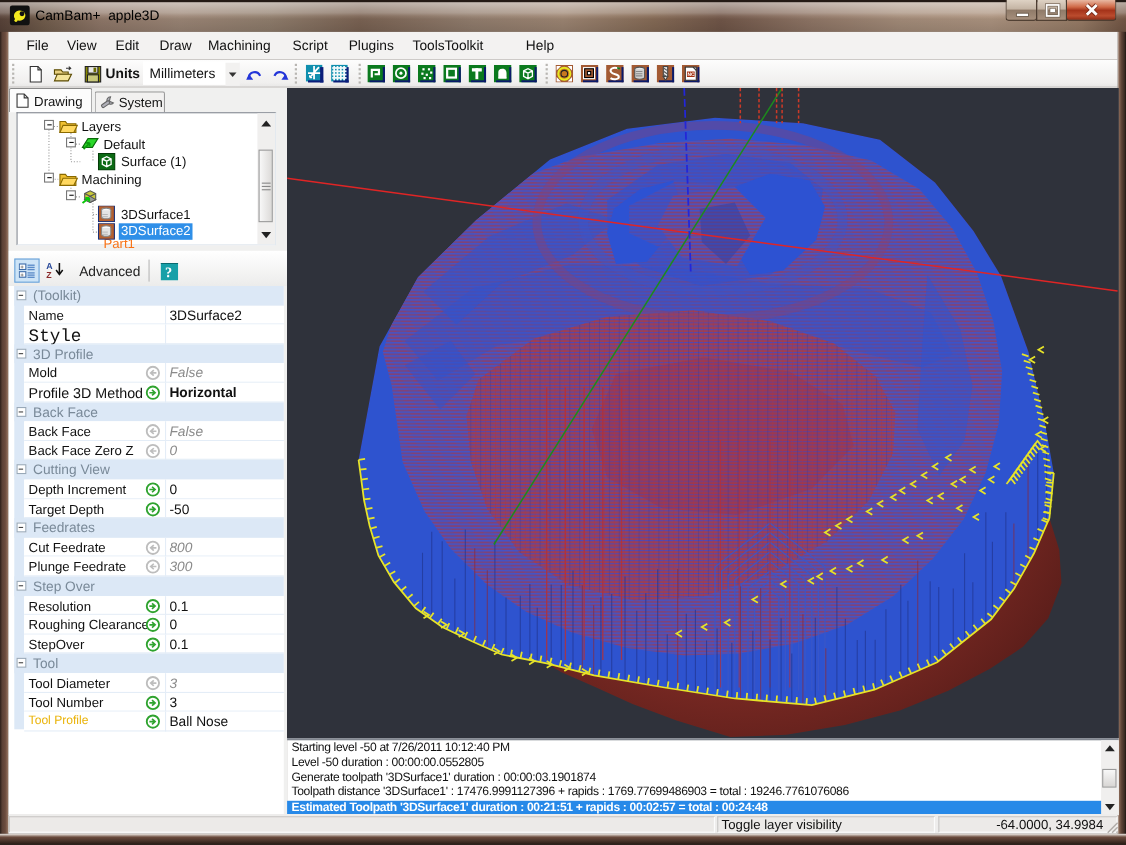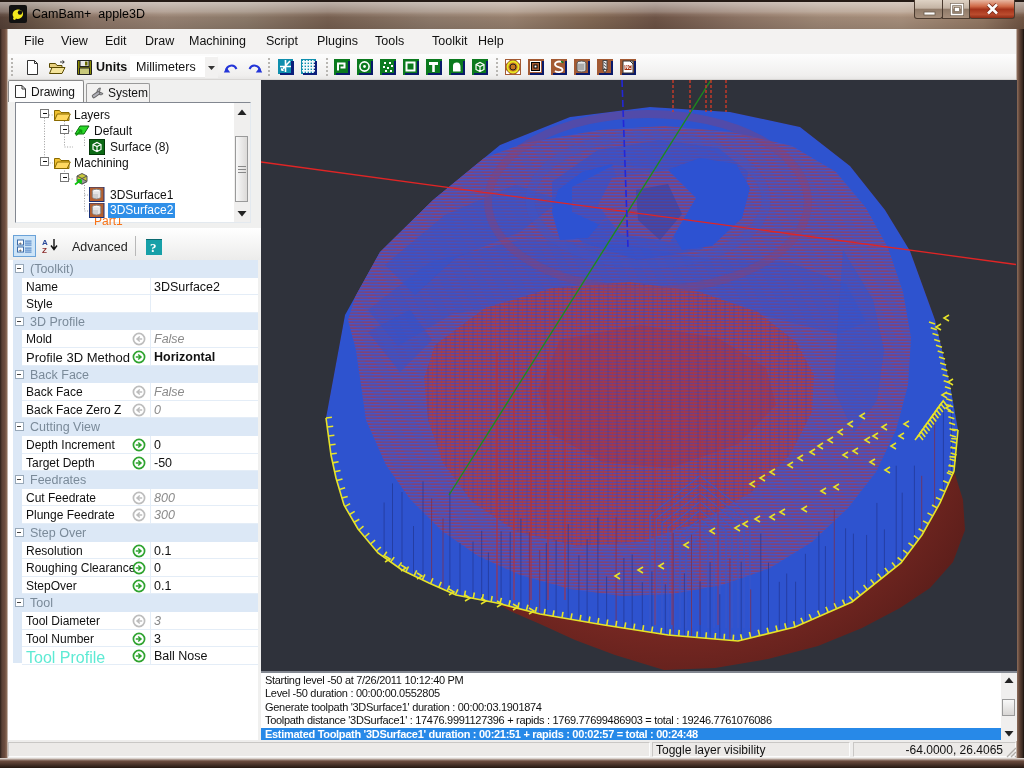--- a/index.html
+++ b/index.html
@@ -37,21 +37,21 @@
 <div class="abs" style="left:0;top:758px;width:1024px;height:10px;background:linear-gradient(180deg,#f0ece8 0,#6b4c3e 30%,#4e362c 60%,#241812 100%);"></div>
 <div class="abs" style="left:8px;top:29px;width:1008px;height:25px;background:#f3f2f1;font-size:12.5px;color:#111;">
     <span class="abs" style="left:16px;top:5px;">File</span>
     <span class="abs" style="left:53px;top:5px;">View</span>
     <span class="abs" style="left:97px;top:5px;">Edit</span>
     <span class="abs" style="left:137px;top:5px;">Draw</span>
     <span class="abs" style="left:181px;top:5px;">Machining</span>
     <span class="abs" style="left:258px;top:5px;">Script</span>
     <span class="abs" style="left:309px;top:5px;">Plugins</span>
     <span class="abs" style="left:367px;top:5px;">Tools</span>
-    <span class="abs" style="left:424px;top:5px;">Toolkit</span>
+    <span class="abs" style="left:396px;top:5px;">Toolkit</span>
     <span class="abs" style="left:470px;top:5px;">Help</span>
   </div>
 <div class="abs" style="left:8px;top:54px;width:1008px;height:26px;background:linear-gradient(180deg,#fdfdfd,#f0efee 85%,#e8e7e6);border-bottom:1px solid #d8d6d4;"></div>
 <div class="abs" style="left:11px;top:58px;width:2px;height:20px;">
     <div class="abs" style="left:0;top:0px;width:2px;height:2px;background:#b8b6b2;"></div>
     <div class="abs" style="left:0;top:4px;width:2px;height:2px;background:#b8b6b2;"></div>
     <div class="abs" style="left:0;top:8px;width:2px;height:2px;background:#b8b6b2;"></div>
     <div class="abs" style="left:0;top:12px;width:2px;height:2px;background:#b8b6b2;"></div>
     <div class="abs" style="left:0;top:16px;width:2px;height:2px;background:#b8b6b2;"></div>
   </div>
@@ -270,21 +270,21 @@
   </div>
 <div style="position:absolute;left:73px;top:122.5px;"><svg width="18" height="15" viewBox="0 0 18 15" style="">
       <path d="M2 11 L7 3 L16 3 L11 11 Z" fill="#2ad82a" stroke="#0a6a0a"></path>
       <path d="M3 12.5 L8.5 7 M8.5 7 L8.5 10 M8.5 7 L5.5 7" stroke="#0a9a0a" stroke-width="1.6" fill="none"></path>
     </svg></div>
 <div class="abs" style="left:94px;top:123.5px;font-size:12px;color:#111;">Default</div>
 <div style="position:absolute;left:89px;top:138.5px;"><svg width="16" height="16" viewBox="0 0 16 16" style="">
       <rect x="0.5" y="0.5" width="15" height="15" fill="#0b6a14" stroke="#043a08"></rect>
       <path d="M4 5.5 L8 3.5 L12 5.5 L12 10.5 L8 12.5 L4 10.5 Z M4 5.5 L8 7.5 L12 5.5 M8 7.5 V12.5" fill="none" stroke="#fff" stroke-width="1.2"></path>
     </svg></div>
-<div class="abs" style="left:110px;top:139.5px;font-size:12px;color:#111;">Surface (8)</div>
+<div class="abs" style="left:110px;top:139.5px;font-size:12px;color:#111;">Surface (1)</div>
 <div class="abs" style="left:40px;top:157.0px;width:9px;height:9px;border:1px solid #777;background:#fff;">
     <div class="abs" style="left:1.5px;top:3px;width:4px;height:1px;background:#111;"></div>
   </div>
 <div style="position:absolute;left:53px;top:154.5px;"><svg width="18" height="15" viewBox="0 0 18 15" style="">
       <path d="M1.5 3.5 h5 l1.5 2 h8 v8 h-14.5 Z" fill="#f0c030" stroke="#8a6a00"></path>
       <path d="M1.5 13.5 l2.8-6.5 h13 l-3.2 6.5 Z" fill="#ffd860" stroke="#8a6a00"></path>
     </svg></div>
 <div class="abs" style="left:74px;top:155.5px;font-size:12px;color:#111;">Machining</div>
 <div class="abs" style="left:60px;top:173.0px;width:9px;height:9px;border:1px solid #777;background:#fff;">
     <div class="abs" style="left:1.5px;top:3px;width:4px;height:1px;background:#111;"></div>
@@ -356,21 +356,21 @@
 <div class="abs" style="left:14.5px;top:264.0px;width:9px;height:9px;border:1px solid #98a8b8;background:#fff;">
     <div class="abs" style="left:1.5px;top:3px;width:4px;height:1px;background:#444;"></div>
   </div>
 <div class="abs" style="left:30px;top:262.0px;font-size:12.5px;color:#7a8a99;">(Toolkit)</div>
 <div class="abs" style="left:22px;top:277.6px;width:236px;height:17.6px;background:#fff;border-bottom:1px solid #e4edf7;"></div>
 <div class="abs" style="left:150px;top:277.6px;width:1px;height:17.6px;background:#e4edf7;"></div>
 <div class="abs" style="left:26px;top:279.6px;font-size:12px;color:#111;">Name</div>
 <div class="abs" style="left:154px;top:279.6px;font-size:12.5px;color:#111;">3DSurface2</div>
 <div class="abs" style="left:22px;top:295.2px;width:236px;height:17.6px;background:#fff;border-bottom:1px solid #e4edf7;"></div>
 <div class="abs" style="left:150px;top:295.2px;width:1px;height:17.6px;background:#e4edf7;"></div>
-<div class="abs" style="left:26px;top:297.2px;font-size:12px;color:#111;">Style</div>
+<div class="abs" style="left:26px;top:297.2px;font-size:16px;color:#111;font-family:Liberation Mono, monospace;">Style</div>
 <div class="abs" style="left:154px;top:297.2px;font-size:12.5px;color:#111;"></div>
 <div class="abs" style="left:13px;top:312.8px;width:245px;height:17.6px;background:#dce8f6;"></div>
 <div class="abs" style="left:14.5px;top:316.8px;width:9px;height:9px;border:1px solid #98a8b8;background:#fff;">
     <div class="abs" style="left:1.5px;top:3px;width:4px;height:1px;background:#444;"></div>
   </div>
 <div class="abs" style="left:30px;top:314.8px;font-size:12.5px;color:#7a8a99;">3D Profile</div>
 <div class="abs" style="left:22px;top:330.4px;width:236px;height:17.6px;background:#fff;border-bottom:1px solid #e4edf7;"></div>
 <div class="abs" style="left:150px;top:330.4px;width:1px;height:17.6px;background:#e4edf7;"></div>
 <div class="abs" style="left:26px;top:332.4px;font-size:12px;color:#111;">Mold</div>
 <div style="position:absolute;left:132px;top:332.4000000000001px;"><svg width="14" height="14" viewBox="0 0 14 14" style="">
@@ -494,21 +494,21 @@
 <div class="abs" style="left:22px;top:629.6px;width:236px;height:17.6px;background:#fff;border-bottom:1px solid #e4edf7;"></div>
 <div class="abs" style="left:150px;top:629.6px;width:1px;height:17.6px;background:#e4edf7;"></div>
 <div class="abs" style="left:26px;top:631.6px;font-size:12px;color:#111;">Tool Number</div>
 <div style="position:absolute;left:132px;top:631.6000000000005px;"><svg width="14" height="14" viewBox="0 0 14 14" style="">
       <circle cx="7" cy="7" r="5.6" fill="#fff" stroke="#2fa32f" stroke-width="1.7"></circle>
       <path d="M3.8 7 h4.5 M6.2 4.5 L9 7 L6.2 9.5" fill="none" stroke="#2fa32f" stroke-width="1.5"></path>
     </svg></div>
 <div class="abs" style="left:154px;top:631.6px;font-size:12.5px;color:#111;">3</div>
 <div class="abs" style="left:22px;top:647.2px;width:236px;height:17.6px;background:#fff;border-bottom:1px solid #e4edf7;"></div>
 <div class="abs" style="left:150px;top:647.2px;width:1px;height:17.6px;background:#e4edf7;"></div>
-<div class="abs" style="left:26px;top:649.2px;font-size:16px;color:#5eead4;">Tool Profile</div>
+<div class="abs" style="left:26px;top:649.2px;font-size:11px;color:#eab308;">Tool Profile</div>
 <div style="position:absolute;left:132px;top:649.2000000000005px;"><svg width="14" height="14" viewBox="0 0 14 14" style="">
       <circle cx="7" cy="7" r="5.6" fill="#fff" stroke="#2fa32f" stroke-width="1.7"></circle>
       <path d="M3.8 7 h4.5 M6.2 4.5 L9 7 L6.2 9.5" fill="none" stroke="#2fa32f" stroke-width="1.5"></path>
     </svg></div>
 <div class="abs" style="left:154px;top:649.2px;font-size:12.5px;color:#111;">Ball Nose</div>
 <div class="abs" style="left:261px;top:80px;width:756px;height:591px;overflow:hidden;background:#2f323b;">
     <svg width="756" height="591" viewBox="0 0 756 591" style="position:absolute;left:0;top:0">
 <defs>
 <radialGradient id="redg" cx="55%" cy="55%" r="58%">
   <stop offset="0%" stop-color="#8e332a"></stop>
@@ -849,16 +849,16 @@
 <div class="abs" style="left:1px;top:26px;width:13px;height:17px;background:linear-gradient(180deg,#f8f8f8,#d8d6d4);border:1px solid #9a9a9a;"></div>
 <svg class="abs" style="left:3px;top:57px;" width="10" height="7">
       <path d="M5 6.5 L9.5 1 H0.5 Z" fill="#222"></path>
     </svg>
 </div>
 <div class="abs" style="left:8px;top:740px;width:1008px;height:18px;background:#eeedec;">
 <div class="abs" style="left:0px;top:2px;width:642px;height:15px;background:#eceae8;border:1px solid #c9c7c5;border-bottom-color:#fcfcfc;border-right-color:#fcfcfc;"></div>
 <div class="abs" style="left:644px;top:2px;width:198px;height:15px;background:#eceae8;border:1px solid #c9c7c5;border-bottom-color:#fcfcfc;border-right-color:#fcfcfc;"></div>
 <div class="abs" style="left:648px;top:3px;font-size:12px;color:#111;">Toggle layer visibility</div>
 <div class="abs" style="left:845px;top:2px;width:163px;height:15px;background:#eceae8;border:1px solid #c9c7c5;border-bottom-color:#fcfcfc;border-right-color:#fcfcfc;"></div>
-<div class="abs" style="left:855px;top:3px;width:140px;font-size:12px;color:#111;text-align:right;">-64.0000, 26.4065</div>
+<div class="abs" style="left:855px;top:3px;width:140px;font-size:12px;color:#111;text-align:right;">-64.0000, 34.9984</div>
 <svg class="abs" style="left:998px;top:7px;" width="11" height="11">
       <path d="M10 1 L1 10 M10 5 L5 10 M10 9 L9 10" stroke="#b0aca8" stroke-width="1.3"></path>
     </svg>
 </div>
 </body></html>

